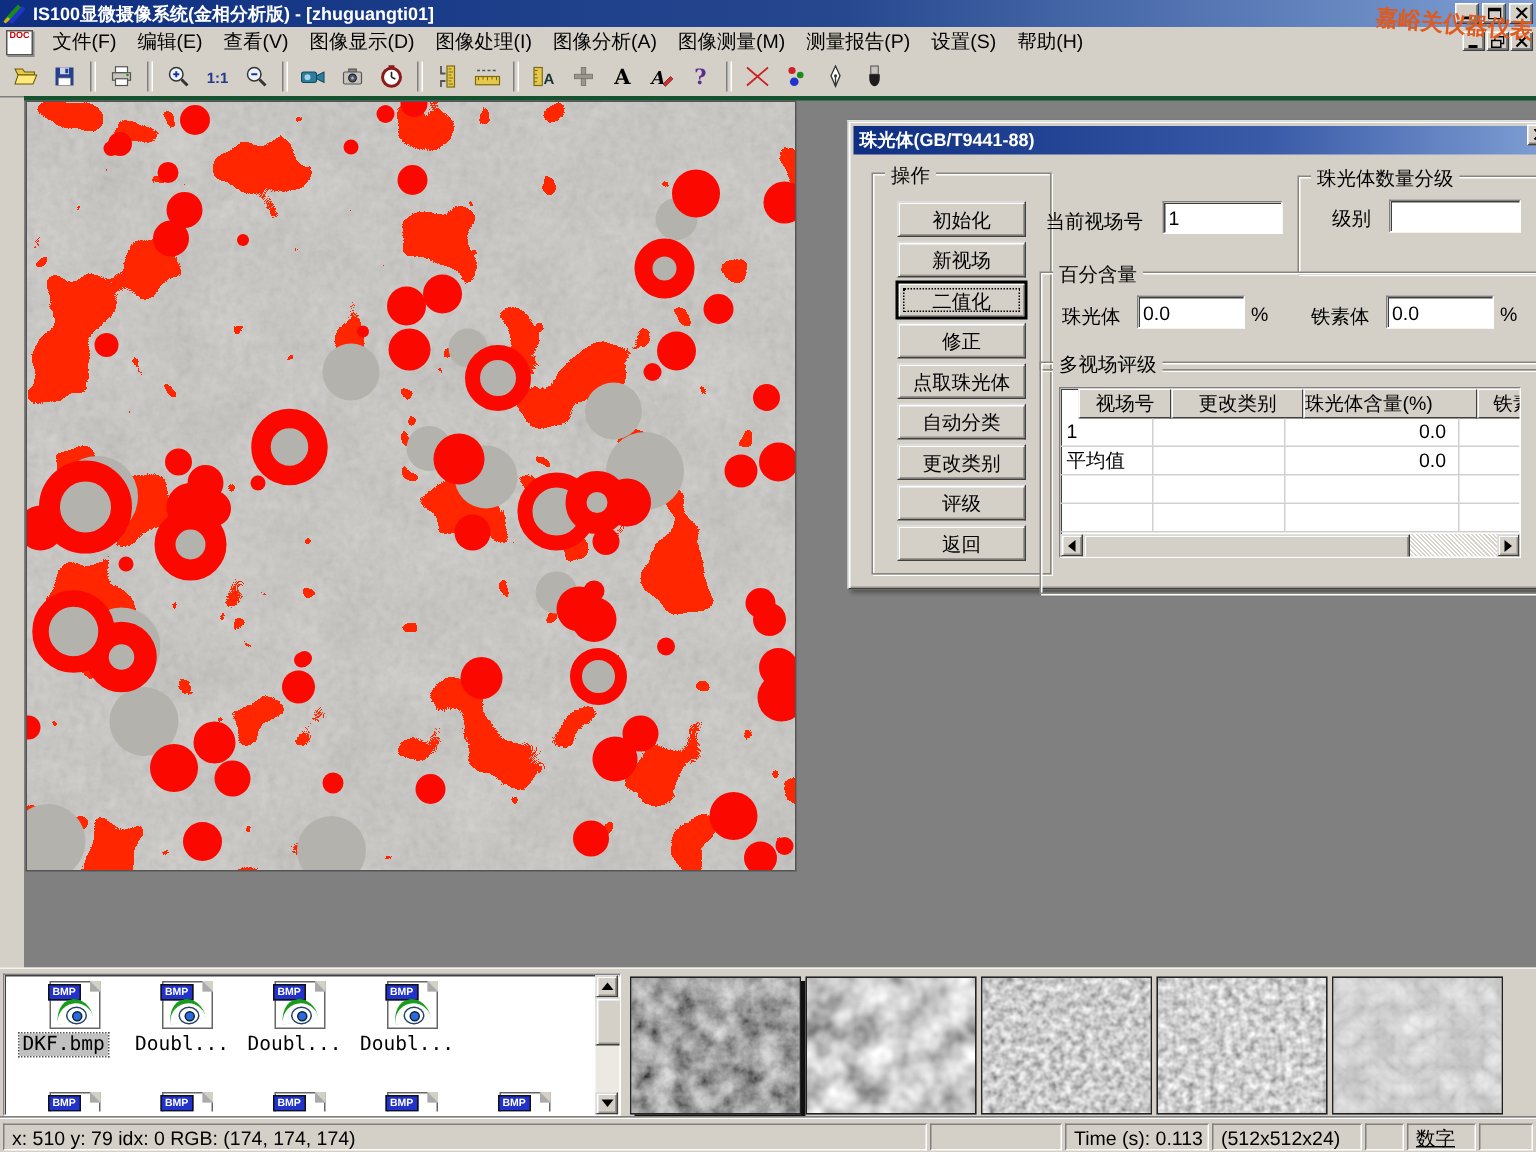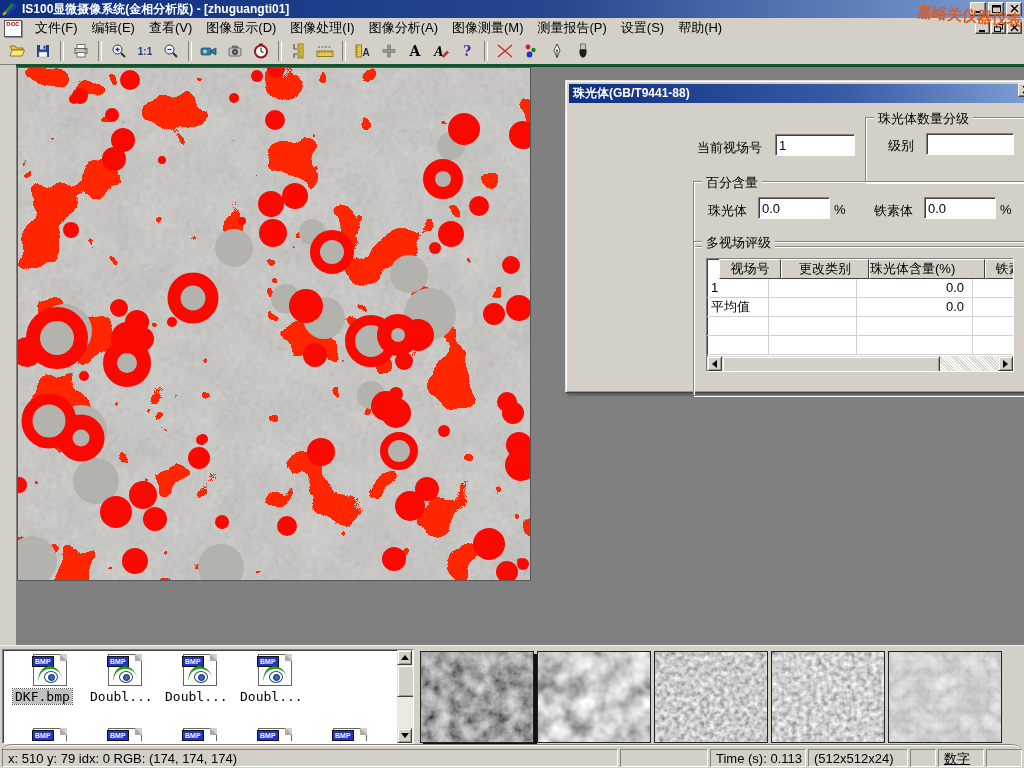--- a/index.html
+++ b/index.html
@@ -78,21 +78,21 @@
   .bmp-icon .eye::after{content:"";position:absolute;left:3px;top:1.5px;width:5px;height:5px;background:#2a6adf;border:1px solid #123;border-radius:50%;}
   .file-label{margin-top:3px;font-family:"DejaVu Sans Mono","Liberation Mono",monospace;font-size:13px;color:#000;display:inline-block;padding:0 2px;white-space:nowrap;}
   .file-label.sel{background:#c0c0c0;outline:1px dotted #555;}
   .vscroll{position:absolute;right:0;top:0;width:16px;height:100%;background:#ece9e2;}
   .vs-thumb{position:absolute;left:0;top:15px;width:16px;height:30px;}
   .thumb{position:absolute;top:5px;width:112px;height:90px;border:1px solid #222;background:#999;}
   .thumb svg{display:block;}
   .thumb.active{box-shadow:3px 3px 0 #111;}
 
   
-  .statusbar{position:absolute;left:0;top:744px;width:1024px;height:24px;background:#d4d0c8;border-top:1px solid #808080;box-shadow:inset 0 1px 0 #fff;display:flex;align-items:center;gap:2px;padding:2px 2px 0 2px;box-sizing:border-box;border-radius:12px;}
+  .statusbar{position:absolute;left:0;top:744px;width:1024px;height:24px;background:#d4d0c8;border-top:1px solid #808080;box-shadow:inset 0 1px 0 #fff;display:flex;align-items:center;gap:2px;padding:2px 2px 0 2px;box-sizing:border-box;}
   .sb-panel{height:18px;line-height:17px;font-size:13px;color:#000;padding:0 5px;border:1px solid;border-color:#808080 #fff #fff #808080;white-space:nowrap;overflow:hidden;box-sizing:border-box;}
 </style>
 </head>
 <body>
 
 <div id="app">
 
   <div class="titlebar">
     <span class="app-icon">
       <svg width="16" height="14" viewBox="0 0 16 14">
@@ -430,20 +430,34 @@
       <div class="dialog-title">
         <span>珠光体(GB/T9441-88)</span>
       </div>
       <button class="dialog-close">
           <svg width="9" height="8">
             <path d="M1,0 L8,7 M8,0 L1,7" stroke="#000" stroke-width="1.4"></path>
           </svg>
         </button>
       <div class="dialog-client">
 
+        <fieldset class="group" style="left:10px;top:12px;width:100px;height:254px;">
+          <legend>操作</legend>
+          <div style="padding-top:14px;">
+            <button class="raised dlg-btn">初始化</button>
+            <button class="raised dlg-btn">新视场</button>
+            <button class="raised dlg-btn default-btn">二值化</button>
+            <button class="raised dlg-btn">修正</button>
+            <button class="raised dlg-btn">点取珠光体</button>
+            <button class="raised dlg-btn">自动分类</button>
+            <button class="raised dlg-btn">更改类别</button>
+            <button class="raised dlg-btn">评级</button>
+            <button class="raised dlg-btn">返回</button>
+          </div>
+        </fieldset>
 
         <span class="dlg-label" style="left:128px;top:36px;">当前视场号</span>
         <input class="dlg-input" style="left: 206px; top: 31px; width: 72px;" value="1">
 
         <fieldset class="group" style="left:294px;top:14px;width:160px;height:52px;">
           <legend>珠光体数量分级</legend>
           <span class="dlg-label" style="left:22px;top:19px;">级别</span>
           <input class="dlg-input" style="left: 60px; top: 15px; width: 80px;" value="">
         </fieldset>
 

